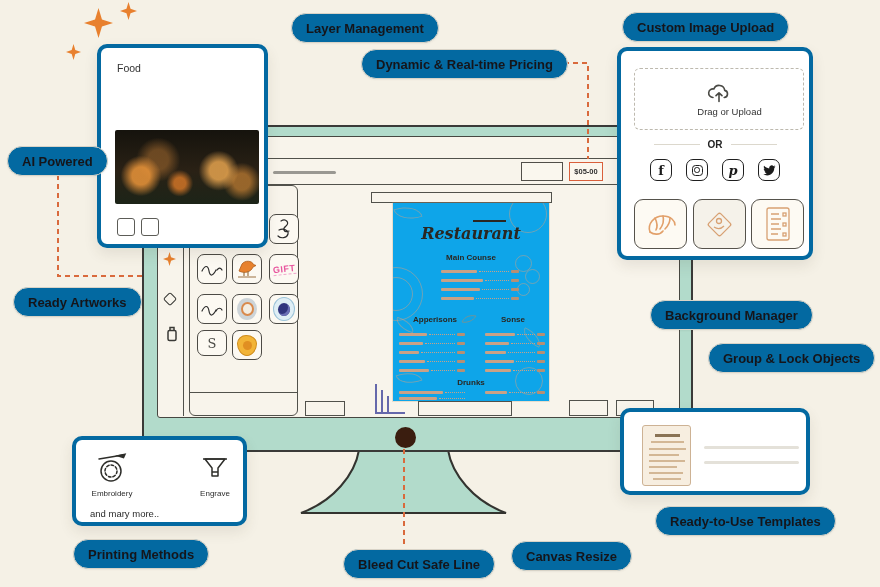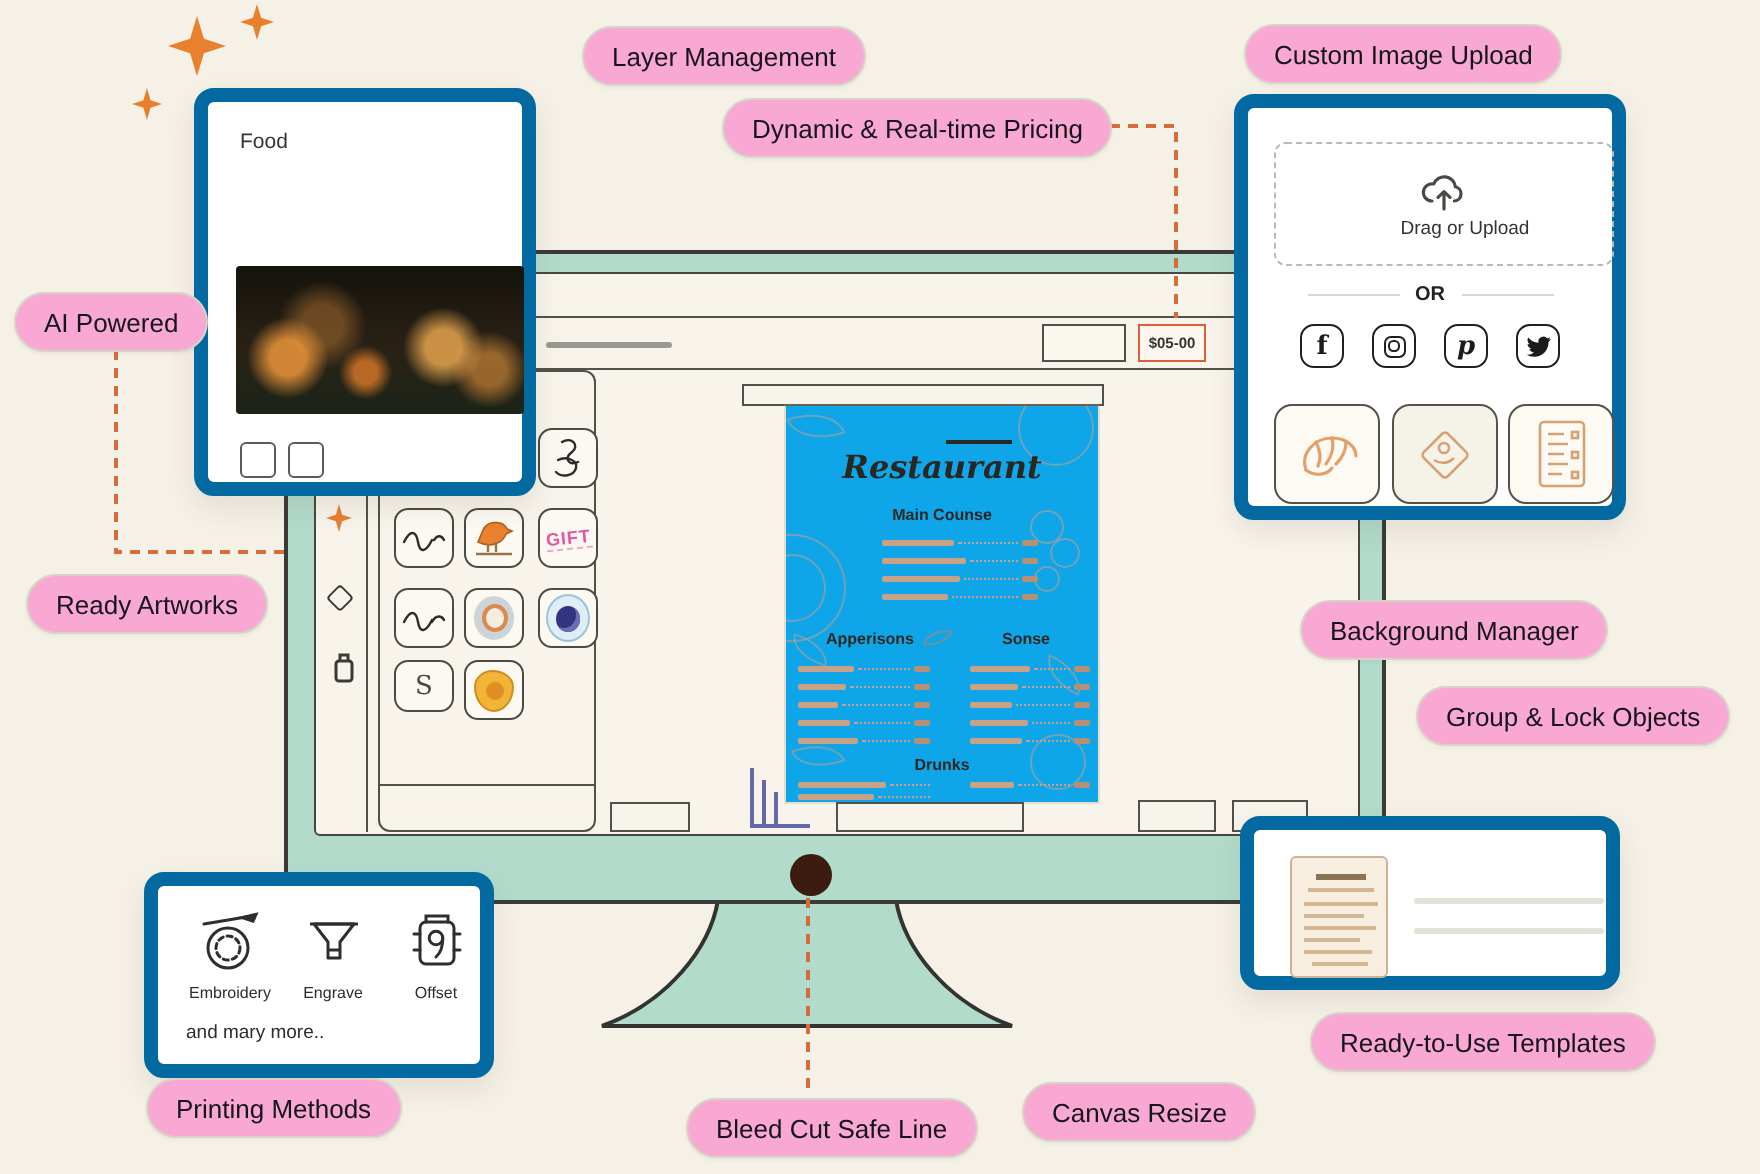--- a/index.html
+++ b/index.html
@@ -6,28 +6,28 @@
   *{box-sizing:border-box;}
   .stage{
     position:relative;width:880px;height:587px;overflow:hidden;
     background:#F5F1E6;font-family:"Liberation Sans",sans-serif;color:#1b1b1b;
   }
   .abs{position:absolute;}
 
   
   .pill{
     position:absolute;height:27px;display:inline-flex;align-items:center;justify-content:center;
-    padding:14px 14px;background:#f9a8d4;border:1.5px solid #d8d3c7;border-radius:999px;
-    font-size:13px;font-weight:400;color:#15151a;white-space:nowrap;z-index:40;
+    padding:14px 14px;background:#0369a1;border:1.5px solid #d8d3c7;border-radius:999px;
+    font-size:13px;font-weight:700;color:#15151a;white-space:nowrap;z-index:40;
     box-shadow:0 1px 2px rgba(60,50,30,.06);
   }
 
   
   .card{
-    position:absolute;background:#fff;border:7px solid #0369a1;border-radius:10px;
+    position:absolute;background:#fff;border:4px solid #0369a1;border-radius:10px;
     box-shadow:0 6px 14px rgba(70,60,40,.10);z-index:30;
   }
 
   
   .spark{position:absolute;background:#E8802E;z-index:5;
     clip-path:polygon(50% 0,62% 38%,100% 50%,62% 62%,50% 100%,38% 62%,0 50%,38% 38%);}
 
   
   .monitor{position:absolute;left:142px;top:125px;width:551px;height:327px;
     background:#B2DBCB;border:2px solid #3a3a38;border-radius:12px;z-index:10;}
@@ -387,21 +387,21 @@
       <div style="position:absolute;left:6px;top:28px;width:30px;height:1.5px;background:#d3b795;"></div>
       <div style="position:absolute;left:6px;top:34px;width:36px;height:1.5px;background:#d3b795;"></div>
       <div style="position:absolute;left:6px;top:40px;width:28px;height:1.5px;background:#d3b795;"></div>
       <div style="position:absolute;left:6px;top:46px;width:34px;height:1.5px;background:#d3b795;"></div>
       <div style="position:absolute;left:10px;top:52px;width:28px;height:1.5px;background:#d3b795;"></div>
     </div>
     <div class="gray-line" style="left:80px;top:34px;width:95px;"></div>
     <div class="gray-line" style="left:80px;top:49px;width:95px;"></div>
   </div>
 
-  <div class="card" style="left:72px;top:436px;width:175px;height:103px;">
+  <div class="card" style="left:72px;top:436px;width:175px;height:90px;">
     <div style="position:absolute;left:14px;top:10px;width:147px;display:flex;justify-content:space-between;">
       <div style="width:44px;display:flex;flex-direction:column;align-items:center;gap:3px;">
         <svg width="36" height="36" viewBox="0 0 36 36">
           <g fill="none" stroke="#2e2e2a" stroke-width="1.5" stroke-linecap="round">
             <circle cx="17" cy="21" r="10"></circle>
             <circle cx="17" cy="21" r="6" stroke-dasharray="2.6 2"></circle>
             <path d="M5 9 29 5"></path>
               <path d="M24 5.8 31 4.2l-1.5 3.4z" fill="#2e2e2a"></path>
           </g>
           </svg>
@@ -409,32 +409,20 @@
       </div>
       <div style="width:44px;display:flex;flex-direction:column;align-items:center;gap:3px;">
         <svg width="36" height="36" viewBox="0 0 36 36">
           <g fill="none" stroke="#2e2e2a" stroke-width="1.5" stroke-linejoin="round">
             <path d="M8 9h20l-7 9v8h-6v-8z"></path>
               <path d="M6 9h24"></path>
               <path d="M15 22h6"></path>
           </g>
           </svg>
         <span class="plabel">Engrave</span>
-      </div>
-      <div style="width:44px;display:flex;flex-direction:column;align-items:center;gap:3px;">
-        <svg width="36" height="36" viewBox="0 0 36 36">
-          <g fill="none" stroke="#2e2e2a" stroke-width="1.5" stroke-linecap="round">
-            <rect x="10" y="8" width="17" height="21" rx="3"></rect>
-            <path d="M13 8V5h11v3"></path>
-            <circle cx="18" cy="16" r="3.4"></circle>
-              <path d="M21.4 16c0 5-1.2 7.5-3.4 9.5"></path>
-            <path d="M10 14H7M10 22H7M27 14h3M27 22h3"></path>
-          </g>
-          </svg>
-        <span class="plabel">Offset</span>
       </div>
     </div>
     <div style="position:absolute;left:14px;top:68px;font-size:9.5px;color:#2c2c2c;">and mary more..</div>
   </div>
 
   <div class="pill" style="left:291px;top:13px;">Layer Management</div>
   <div class="pill" style="left:622px;top:12px;">Custom Image Upload</div>
   <div class="pill" style="left:7px;top:146px;">AI Powered</div>
   <div class="pill" style="left:361px;top:49px;">Dynamic &amp; Real-time Pricing</div>
   <div class="pill" style="left:13px;top:287px;">Ready Artworks</div>

